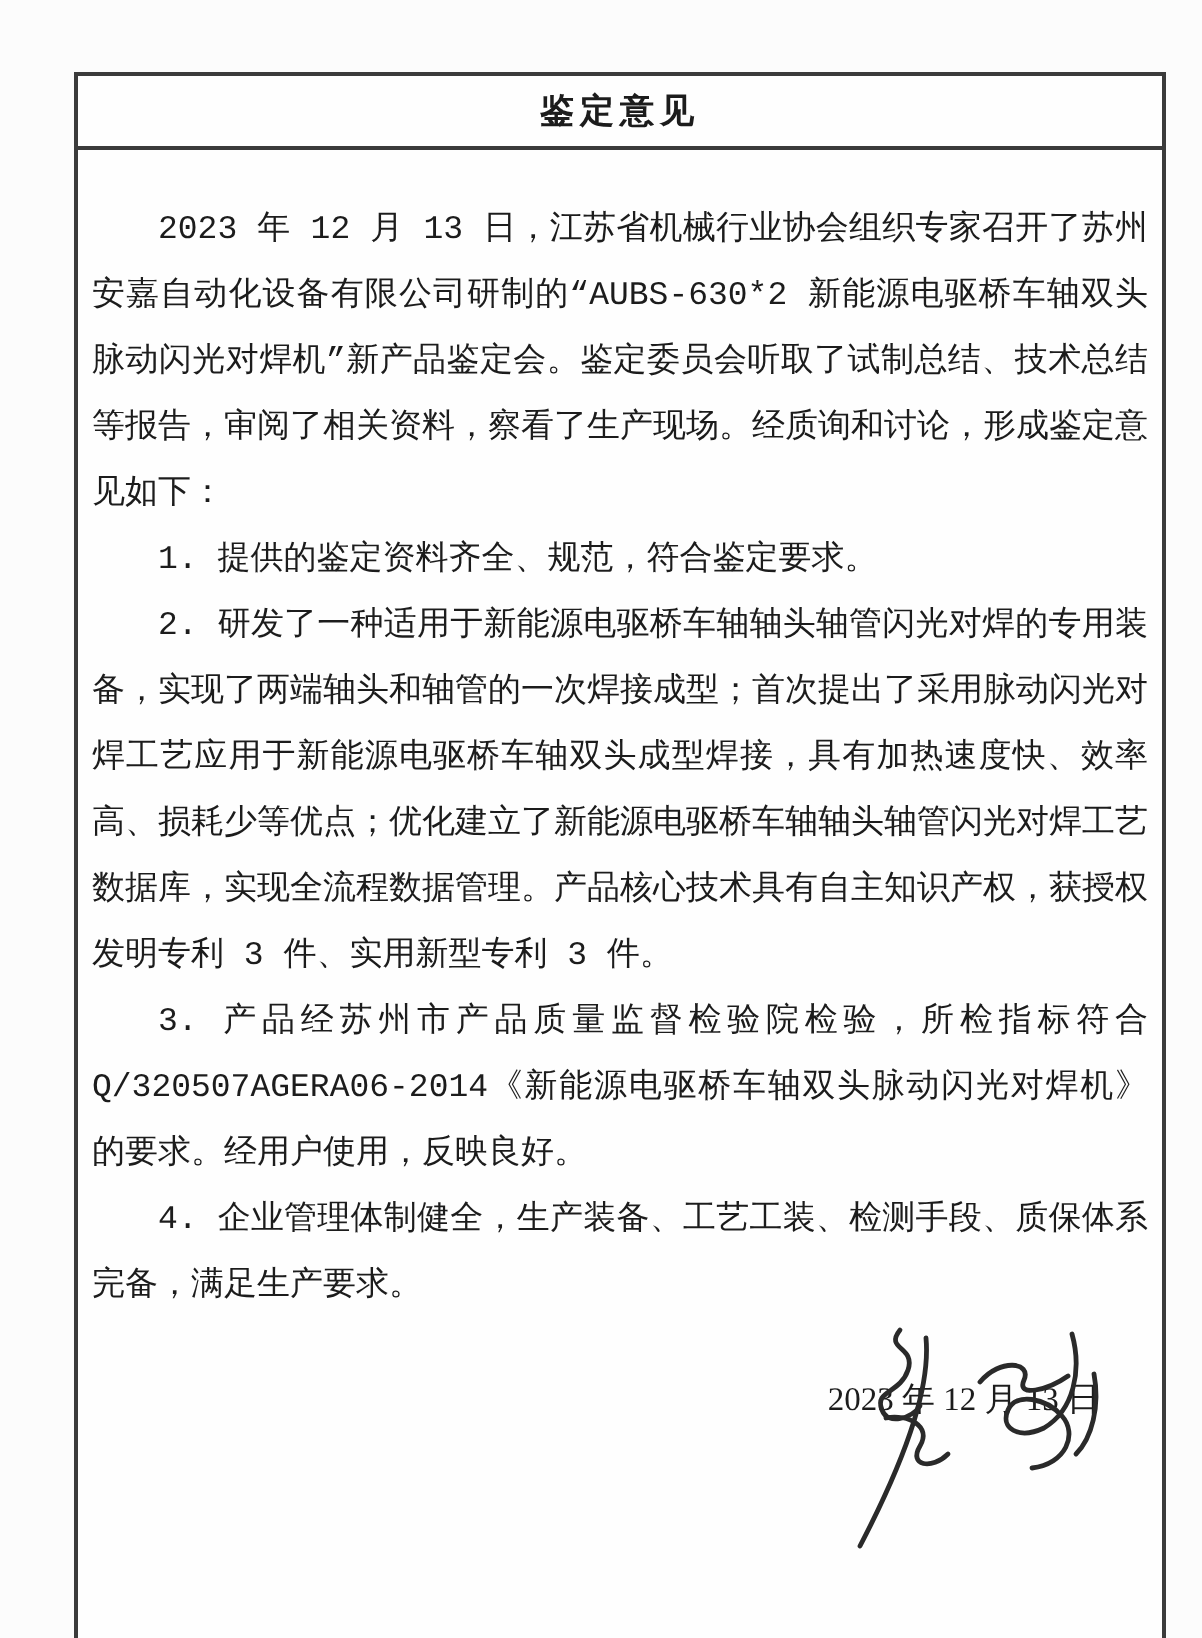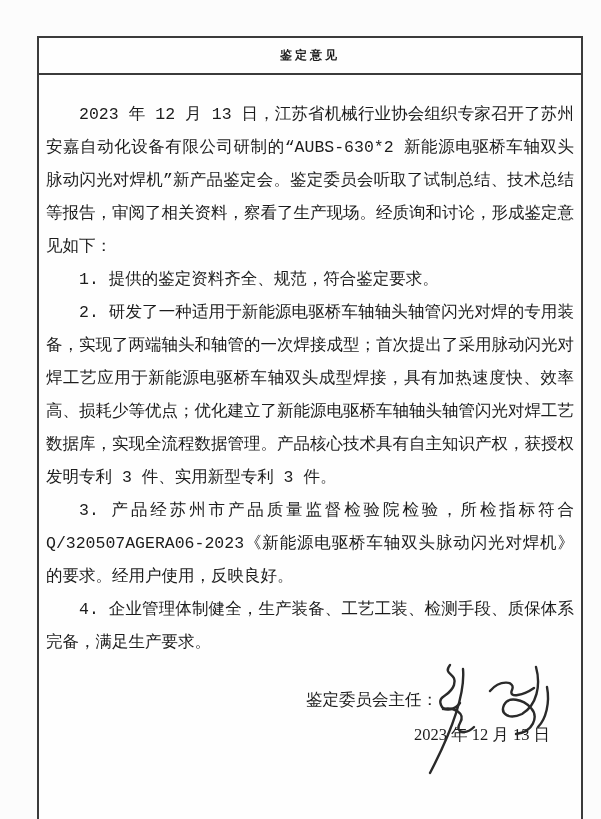--- a/index.html
+++ b/index.html
@@ -25,21 +25,21 @@
   }
   .title-bar {
     height: 35px;
     border-bottom: 2px solid #3b3b3b;
     display: flex;
     align-items: center;
     justify-content: center;
   }
   .title-bar h1 {
     margin: 0;
-    font-size: 12px;
+    font-size: 17px;
     font-weight: bold;
     letter-spacing: 3px;
   }
   .doc-body {
     padding: 23px 7px 0 7px;
   }
   .doc-body p {
     margin: 0;
     font-size: 16.5px;
     line-height: 33px;
@@ -78,27 +78,24 @@
 <div class="page-box">
 
   <div class="title-bar">
     <h1>鉴定意见</h1>
   </div>
 
   <div class="doc-body">
     <p>2023 年 12 月 13 日，江苏省机械行业协会组织专家召开了苏州安嘉自动化设备有限公司研制的“AUBS-630*2 新能源电驱桥车轴双头脉动闪光对焊机”新产品鉴定会。鉴定委员会听取了试制总结、技术总结等报告，审阅了相关资料，察看了生产现场。经质询和讨论，形成鉴定意见如下：</p>
     <p>1. 提供的鉴定资料齐全、规范，符合鉴定要求。</p>
     <p>2. 研发了一种适用于新能源电驱桥车轴轴头轴管闪光对焊的专用装备，实现了两端轴头和轴管的一次焊接成型；首次提出了采用脉动闪光对焊工艺应用于新能源电驱桥车轴双头成型焊接，具有加热速度快、效率高、损耗少等优点；优化建立了新能源电驱桥车轴轴头轴管闪光对焊工艺数据库，实现全流程数据管理。产品核心技术具有自主知识产权，获授权发明专利 3 件、实用新型专利 3 件。</p>
-    <p>3. 产品经苏州市产品质量监督检验院检验，所检指标符合 Q/320507AGERA06-2023《新能源电驱桥车轴双头脉动闪光对焊机》的要求。经用户使用，反映良好。</p>
+    <p>3. 产品经苏州市产品质量监督检验院检验，所检指标符合 Q/320507AGERA06-2014《新能源电驱桥车轴双头脉动闪光对焊机》的要求。经用户使用，反映良好。</p>
     <p>4. 企业管理体制健全，生产装备、工艺工装、检测手段、质保体系完备，满足生产要求。</p>
 
     <div class="signature-block">
-      <div class="sig-row">
-        <span>鉴定委员会主任：</span>
-      </div>
 
       <svg class="signature-svg" width="160" height="124" viewBox="0 0 160 124" aria-hidden="true">
         <g fill="none" stroke="#2a2a2a" stroke-width="2.4" stroke-linecap="round" stroke-linejoin="round">
 
           <path d="M40,8 C32,18 48,16 44,28 C40,40 27,38 31,48 C34,56 46,52 50,46"></path>
           <path d="M53,12 C55,34 46,66 20,116"></path>
           <path d="M33,52 C44,50 56,56 50,66 C44,76 56,78 64,70"></path>
 
           <path d="M80,34 C90,22 106,24 102,33 C98,42 114,38 124,31"></path>
           <path d="M126,10 C131,28 127,48 112,57 C99,63 90,57 94,48 C98,39 113,42 121,51 C129,60 123,75 106,77"></path>

